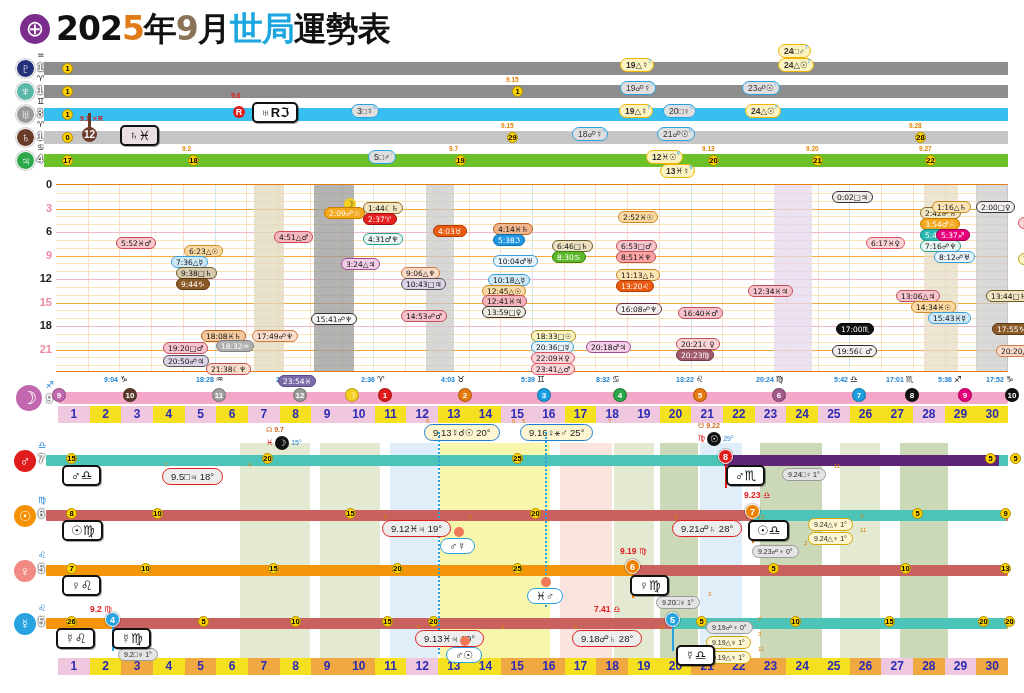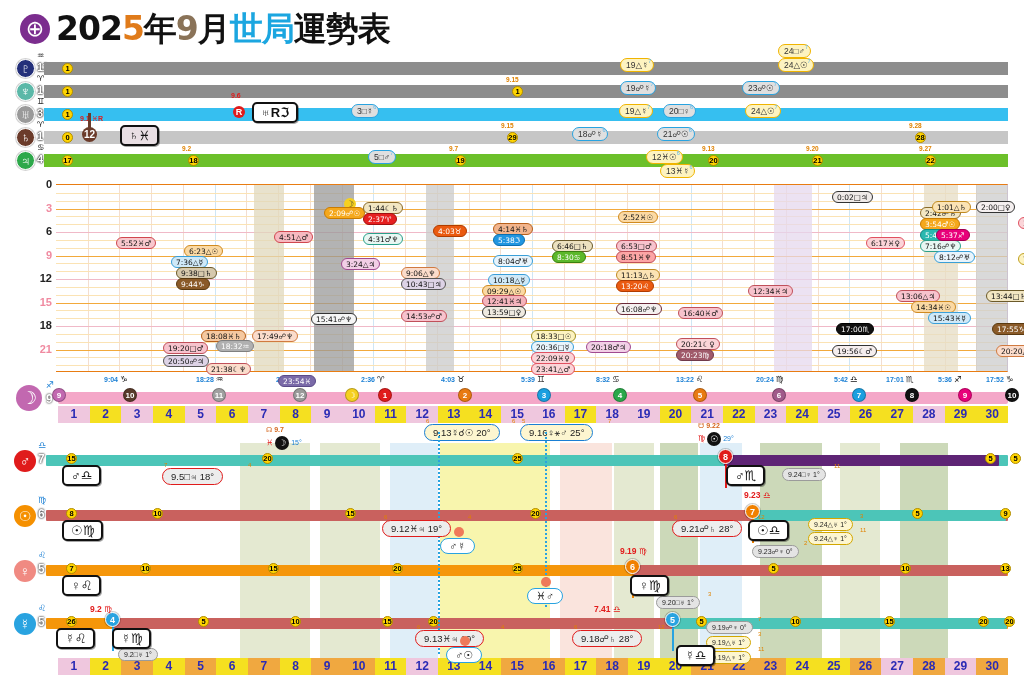--- a/index.html
+++ b/index.html
@@ -40,21 +40,21 @@
     justify-content:center; border:.8px solid #b08c00; top:5px;
   }
   .datelbl { position:absolute; font-size:6.5px; font-weight:bold; color:#e08200; top:-5px; }
 
   
   .pill {
     position:absolute; border-radius:9px; padding:0px 5px; font-size:8.5px;
     white-space:nowrap; line-height:13px; height:14px;
     background:#e6e6e6; border:1.4px solid #29a3e0; color:#333;
   }
-  .pill.yellow { background:#fdf3c0; border-color:#f0b400; }
+  .pill.yellow { background:#fdf3c0; border-color:#f0b400;font-weight:bold; }
   .pill.grey   { background:#dfdfdf; border-color:#29a3e0; }
   .pillsup { position:absolute; font-size:5.5px; color:#5bb8ec; top:-4px; right:2px; }
 
   
   .badge {
     position:absolute; background:#fff; border:2.4px solid #111; border-radius:5px;
     padding:1px 7px; font-size:13px; line-height:15px; font-weight:bold; color:#111;
     box-shadow:1px 1px 0 rgba(0,0,0,.35);
   }
   .badge.tint { background:#e9dfe4; }
@@ -282,26 +282,26 @@
       <div class="evt" style="left: 115px; top: 71px; background: rgb(207, 233, 248); border-color: rgb(58, 159, 216); color: rgb(17, 17, 17); z-index: 10;">7:36△☿</div>
       <div class="evt" style="left: 120px; top: 82px; background: rgb(214, 201, 173); border-color: rgb(107, 90, 42); color: rgb(17, 17, 17); z-index: 10;">9:38□♄</div>
       <div class="evt" style="left: 120px; top: 93px; background: rgb(138, 90, 40); border-color: rgb(90, 58, 16); color: rgb(255, 255, 255); z-index: 10;">9:44♑</div>
       <div class="evt" style="left: 218px; top: 46px; background: rgb(247, 185, 192); border-color: rgb(208, 71, 79); color: rgb(17, 17, 17); z-index: 10;">4:51△♂</div>
       <div class="evt" style="left: 285px; top: 73px; background: rgb(242, 207, 230); border-color: rgb(160, 74, 144); color: rgb(17, 17, 17); z-index: 10;">3:24△♃</div>
       <div class="evt" style="left: 345px; top: 82px; background: rgb(251, 220, 203); border-color: rgb(208, 122, 64); color: rgb(17, 17, 17); z-index: 10;">9:06△♆</div>
       <div class="evt" style="left: 345px; top: 93px; background: rgb(221, 211, 230); border-color: rgb(85, 85, 85); color: rgb(17, 17, 17); z-index: 10;">10:43□♃</div>
       <div class="evt" style="left: 345px; top: 125px; background: rgb(247, 195, 205); border-color: rgb(192, 80, 90); color: rgb(17, 17, 17); z-index: 10;">14:53☍♂</div>
       <div class="evt" style="left: 255px; top: 128px; background: rgb(245, 245, 245); border-color: rgb(51, 51, 51); color: rgb(17, 17, 17); z-index: 10;">15:41☍♆</div>
       <div class="evt" style="left: 432px; top: 89px; background: rgb(207, 233, 248); border-color: rgb(58, 159, 216); color: rgb(17, 17, 17); z-index: 10;">10:18△☿</div>
-      <div class="evt" style="left: 426px; top: 100px; background: rgb(251, 217, 163); border-color: rgb(208, 138, 32); color: rgb(17, 17, 17); z-index: 10;">09:29△☉</div>
+      <div class="evt" style="left: 426px; top: 100px; background: rgb(251, 217, 163); border-color: rgb(208, 138, 32); color: rgb(17, 17, 17); z-index: 10;">12:45△☉</div>
       <div class="evt" style="left: 426px; top: 110px; background: rgb(244, 180, 188); border-color: rgb(192, 80, 90); color: rgb(17, 17, 17); z-index: 10;">12:41♓♃</div>
       <div class="evt" style="left: 426px; top: 121px; background: rgb(239, 234, 224); border-color: rgb(51, 51, 51); color: rgb(17, 17, 17); z-index: 10;">13:59□♀</div>
       <div class="evt" style="left: 437px; top: 38px; background: rgb(242, 180, 140); border-color: rgb(184, 96, 26); color: rgb(17, 17, 17); z-index: 10;">4:14♓♄</div>
       <div class="evt" style="left: 437px; top: 49px; background: rgb(33, 150, 224); border-color: rgb(12, 111, 176); color: rgb(255, 255, 255); z-index: 10;">5:38ℑ</div>
-      <div class="evt" style="left: 437px; top: 70px; background: rgb(232, 244, 252); border-color: rgb(58, 159, 216); color: rgb(17, 17, 17); z-index: 10;">8:04♂♅</div>
+      <div class="evt" style="left: 437px; top: 70px; background: rgb(232, 244, 252); border-color: rgb(58, 159, 216); color: rgb(17, 17, 17); z-index: 10;">10:04♂♅</div>
       <div class="evt" style="left: 496px; top: 55px; background: rgb(236, 225, 192); border-color: rgb(107, 90, 42); color: rgb(17, 17, 17); z-index: 10;">6:46□♄</div>
       <div class="evt" style="left: 496px; top: 66px; background: rgb(92, 184, 42); border-color: rgb(58, 128, 16); color: rgb(255, 255, 255); z-index: 10;">8:30♋</div>
       <div class="evt" style="left: 562px; top: 26px; background: rgb(251, 217, 163); border-color: rgb(208, 138, 32); color: rgb(17, 17, 17); z-index: 10;">2:52♓☉</div>
       <div class="evt" style="left: 560px; top: 55px; background: rgb(247, 195, 205); border-color: rgb(192, 80, 90); color: rgb(17, 17, 17); z-index: 10;">6:53□♂</div>
       <div class="evt" style="left: 560px; top: 66px; background: #fca5a5; border-color: rgb(192, 80, 90); color: rgb(17, 17, 17); z-index: 10;">8:51♓♆</div>
       <div class="evt" style="left: 560px; top: 84px; background: rgb(251, 227, 180); border-color: rgb(192, 138, 32); color: rgb(17, 17, 17); z-index: 10;">11:13△♄</div>
       <div class="evt" style="left: 560px; top: 95px; background: rgb(234, 90, 16); border-color: rgb(176, 60, 0); color: rgb(255, 255, 255); z-index: 10;">13:20♌</div>
       <div class="evt" style="left: 560px; top: 118px; background: rgb(245, 240, 240); border-color: rgb(107, 42, 58); color: rgb(17, 17, 17); z-index: 10;">16:08☍♆</div>
       <div class="evt" style="left: 475px; top: 145px; background: rgb(253, 243, 192); border-color: rgb(160, 144, 32); color: rgb(17, 17, 17); z-index: 10;">18:33□☉</div>
       <div class="evt" style="left: 475px; top: 156px; background: rgb(232, 244, 252); border-color: rgb(58, 159, 216); color: rgb(17, 17, 17); z-index: 10;">20:36□☿</div>
@@ -312,21 +312,21 @@
       <div class="evt" style="left: 620px; top: 153px; background: rgb(251, 212, 216); border-color: rgb(192, 80, 90); color: rgb(17, 17, 17); z-index: 10;">20:21☾♀</div>
       <div class="evt" style="left: 620px; top: 164px; background: rgb(160, 90, 106); border-color: rgb(112, 58, 74); color: rgb(255, 255, 255); z-index: 10;">20:23♍</div>
       <div class="evt" style="left: 692px; top: 100px; background: rgb(247, 195, 205); border-color: rgb(192, 80, 90); color: rgb(17, 17, 17); z-index: 10;">12:34♓♃</div>
       <div class="evt" style="left: 776px; top: 6px; background: rgb(239, 234, 232); border-color: rgb(51, 51, 51); color: rgb(17, 17, 17); z-index: 10;">0:02□♃</div>
       <div class="evt" style="left: 780px; top: 138px; background: rgb(17, 17, 17); border-color: rgb(0, 0, 0); color: rgb(255, 255, 255); z-index: 10;">17:00♏</div>
       <div class="evt" style="left: 776px; top: 160px; background: rgb(245, 238, 238); border-color: rgb(51, 51, 51); color: rgb(17, 17, 17); z-index: 10;">19:56☾♂</div>
       <div class="evt" style="left: 864px; top: 22px; background: rgb(242, 230, 194); border-color: rgb(138, 107, 42); color: rgb(17, 17, 17); z-index: 10;">2:42☍♄</div>
       <div class="evt" style="left: 864px; top: 33px; background: rgb(245, 168, 28); border-color: rgb(201, 123, 0); color: rgb(255, 255, 255); z-index: 10;">3:54♂☉</div>
       <div class="evt" style="left: 864px; top: 44px; background: rgb(42, 184, 176); border-color: rgb(16, 136, 128); color: rgb(255, 255, 255); z-index: 10;">5:41♎</div>
       <div class="evt" style="left: 864px; top: 55px; background: rgb(232, 247, 243); border-color: rgb(42, 160, 138); color: rgb(17, 17, 17); z-index: 10;">7:16☍♆</div>
-      <div class="evt" style="left: 876px; top: 16px; background: rgb(251, 227, 180); border-color: rgb(192, 138, 32); color: rgb(17, 17, 17); z-index: 10;">1:01△♄</div>
+      <div class="evt" style="left: 876px; top: 16px; background: rgb(251, 227, 180); border-color: rgb(192, 138, 32); color: rgb(17, 17, 17); z-index: 10;">1:16△♄</div>
       <div class="evt" style="left: 920px; top: 16px; background: rgb(245, 240, 240); border-color: rgb(51, 51, 51); color: rgb(17, 17, 17); z-index: 10;">2:00□♀</div>
       <div class="evt" style="left: 880px; top: 44px; background: rgb(232, 0, 122); border-color: rgb(160, 0, 80); color: rgb(255, 255, 255); z-index: 10;">5:37♐</div>
       <div class="evt" style="left: 810px; top: 52px; background: rgb(251, 212, 216); border-color: rgb(224, 80, 96); color: rgb(17, 17, 17); z-index: 10;">6:17♓♀</div>
       <div class="evt" style="left: 878px; top: 66px; background: rgb(232, 244, 252); border-color: rgb(58, 159, 216); color: rgb(17, 17, 17); z-index: 10;">8:12☍♅</div>
       <div class="evt" style="left: 962px; top: 32px; background: rgb(251, 212, 216); border-color: rgb(224, 80, 96); color: rgb(17, 17, 17); z-index: 10;">3:55♓♂</div>
       <div class="evt" style="left: 962px; top: 68px; background: rgb(253, 243, 192); border-color: rgb(192, 160, 32); color: rgb(17, 17, 17); z-index: 10;">7:54□☉</div>
       <div class="evt" style="left: 840px; top: 105px; background: rgb(247, 195, 205); border-color: rgb(192, 80, 90); color: rgb(17, 17, 17); z-index: 10;">13:06△♃</div>
       <div class="evt" style="left: 855px; top: 116px; background: rgb(251, 217, 163); border-color: rgb(208, 138, 32); color: rgb(17, 17, 17); z-index: 10;">14:34♓☉</div>
       <div class="evt" style="left: 872px; top: 127px; background: rgb(207, 233, 248); border-color: rgb(58, 159, 216); color: rgb(17, 17, 17); z-index: 10;">15:43♓☿</div>
       <div class="evt" style="left: 930px; top: 105px; background: rgb(242, 230, 194); border-color: rgb(107, 90, 42); color: rgb(17, 17, 17); z-index: 10;">13:44□♄</div>

